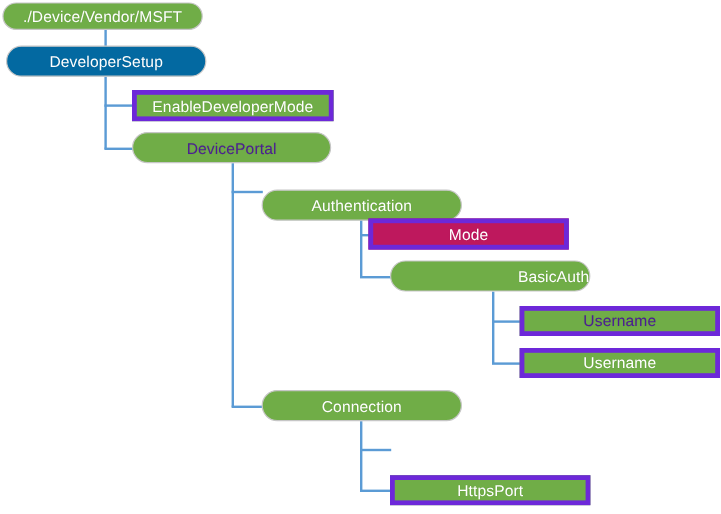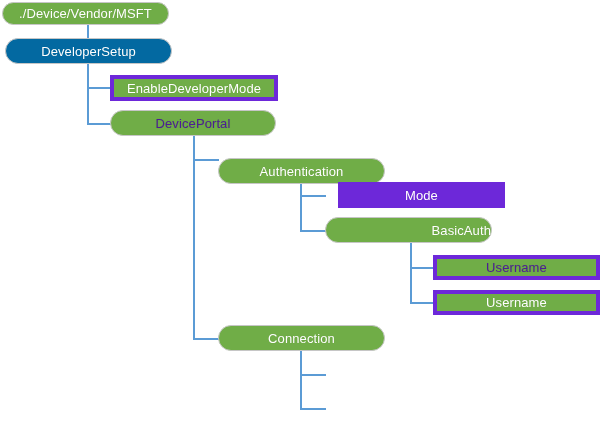--- a/index.html
+++ b/index.html
@@ -72,28 +72,31 @@
     </div>
     <div class="node rect" style="left: 110px; top: 75px; width: 168px; height: 26px; background: rgb(112, 173, 71); color: rgb(255, 255, 255);">
       <span>EnableDeveloperMode</span>
     </div>
     <div class="node pill" style="left: 110px; top: 110px; width: 166px; height: 26px; background: rgb(112, 173, 71); color: #4c1d95;">
       <span>DevicePortal</span>
     </div>
     <div class="node pill" style="left: 218px; top: 146px; width: 167px; height: 26px; background: rgb(112, 173, 71); color: rgb(255, 255, 255); margin-top: 12px;">
       <span>Authentication</span>
     </div>
-    <div class="node rect" style="left: 338px; top: 182px; width: 167px; height: 26px; background: #6d28d9; color: rgb(255, 255, 255);">
+    <div class="node rect" style="left: 307px; top: 182px; width: 167px; height: 26px; background: #be185d; color: rgb(255, 255, 255);">
       <span>Mode</span>
     </div>
     <div class="node pill" style="left: 325px; top: 217px; width: 167px; height: 26px; background: rgb(112, 173, 71); color: rgb(255, 255, 255); justify-content: flex-end;">
       <span>BasicAuth</span>
     </div>
     <div class="node rect" style="left: 433px; top: 255px; width: 167px; height: 25px; background: rgb(112, 173, 71); color: #4c1d95;">
       <span>Username</span>
     </div>
     <div class="node rect" style="left: 433px; top: 290px; width: 167px; height: 25px; background: rgb(112, 173, 71); color: rgb(255, 255, 255);">
       <span>Username</span>
     </div>
     <div class="node pill" style="left: 218px; top: 325px; width: 167px; height: 26px; background: rgb(112, 173, 71); color: rgb(255, 255, 255);">
       <span>Connection</span>
     </div>
+    <div class="node rect" style="left: 325px; top: 396px; width: 167px; height: 25px; background: rgb(112, 173, 71); color: rgb(255, 255, 255);">
+      <span>HttpsPort</span>
+    </div>
   </div>
 
 </body></html>

